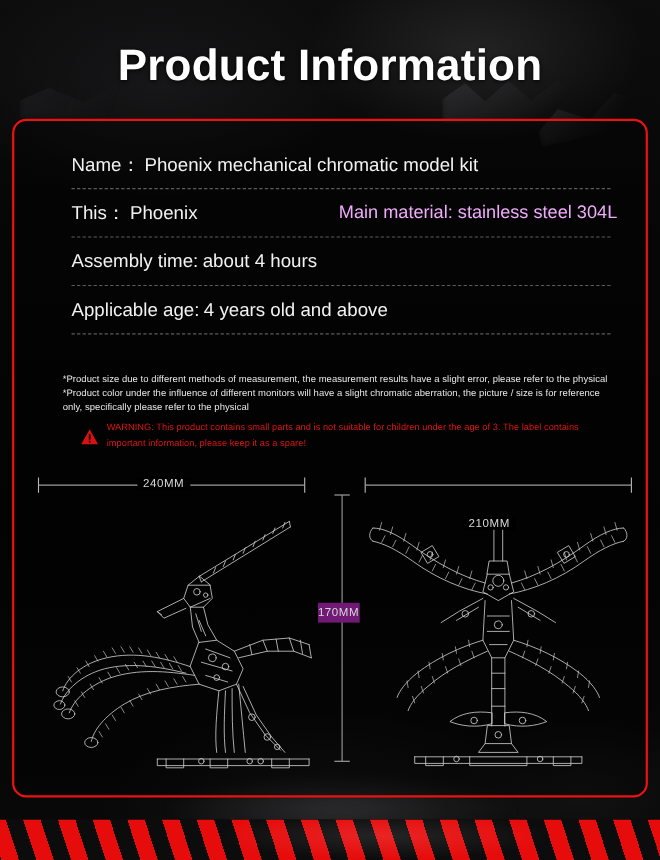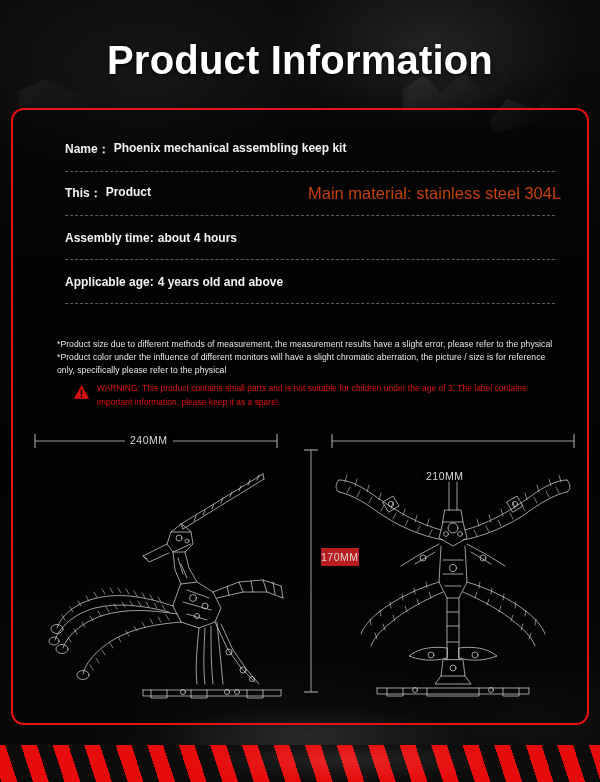--- a/index.html
+++ b/index.html
@@ -79,33 +79,33 @@
   }
   .spec-row {
     position: relative;
     height: 43px;
     display: flex;
     align-items: center;
     border-bottom: 1px dashed #5c5c5c;
   }
   .spec-row.last { border-bottom: 1px dashed #5c5c5c; }
   .spec-text {
-    font-size: 12px;
-    font-weight: 700;
+    font-size: 17px;
+    font-weight: 400;
     color: #f2f2f2;
     white-space: pre;
     display: flex;
-    align-items: flex-start;
+    align-items: center;
   }
   .spec-label { margin-right: 4px; }
   .spec-second {
     position: absolute;
     left: 243px;
     font-size: 16.5px;
-    color: #c2410c;
+    color: #f0abfc;
     white-space: pre;
   }
   .spec-second.narrow { left: 244px; }
 
   
   .disclaimer {
     position: absolute;
     left: 44px; top: 228px;
     width: 498px;
     font-size: 8.6px;
@@ -113,21 +113,21 @@
     color: #e8e8e8;
     letter-spacing: 0.06px;
   }
 
   
   .warning {
     position: absolute;
     left: 60px; top: 272px;
     width: 470px;
     display: flex;
-    align-items: flex-start;
+    align-items: center;
   }
   .warn-icon {
     width: 17px; height: 16px;
     margin-right: 7px;
     margin-top: 2px;
     flex: none;
   }
   .warn-text {
     font-size: 8.4px;
     line-height: 1.62;
@@ -147,23 +147,22 @@
     color: #d8d8d8;
     letter-spacing: 0.5px;
     background: #000;
     padding: 0 5px;
   }
   .dim-vertical {
     position: absolute;
     font-size: 10.5px;
     color: #d8d8d8;
     letter-spacing: 0.5px;
-    background: #b91c1c;
+    background: #701a75;
     padding: 3px 0;
-    margin-left: 32px;
   }
   .figure { position: absolute; }
 
   
   .hazard {
     position: absolute;
     left: 0; top: 745px;
     width: 600px; height: 37px;
     background: #0a0a0a;
     overflow: hidden;
@@ -196,28 +195,28 @@
 
   <div class="title">Product Information</div>
 
   <div class="panel">
 
     <div class="specs">
 
       <div class="spec-row">
         <div class="spec-text">
           <span class="spec-label">Name：</span>
-          <span>Phoenix mechanical assembling keep kit</span>
+          <span>Phoenix mechanical chromatic model kit</span>
         </div>
       </div>
 
       <div class="spec-row">
         <div class="spec-text">
           <span class="spec-label">This：</span>
-          <span>Product</span>
+          <span>Phoenix</span>
         </div>
         <div class="spec-second">Main material: stainless steel 304L</div>
       </div>
 
       <div class="spec-row">
         <div class="spec-text">
           <span class="spec-label">Assembly time:</span>
           <span>about 4 hours</span>
         </div>
       </div>

